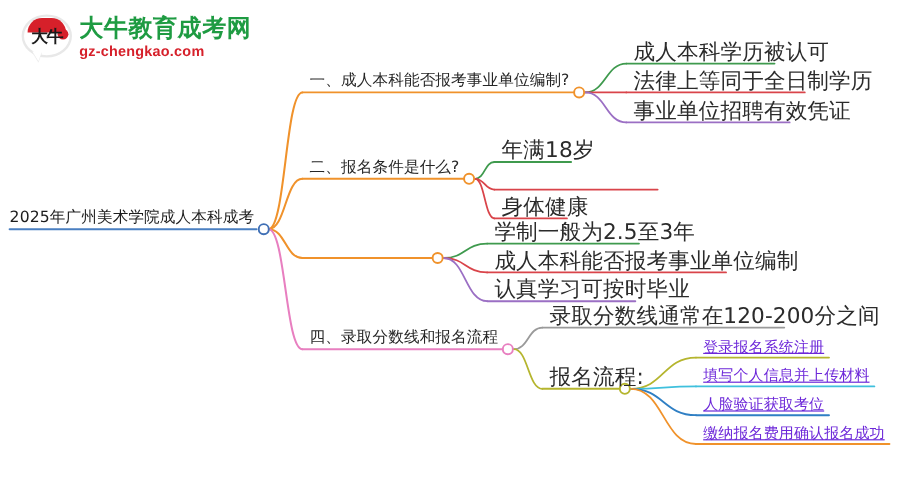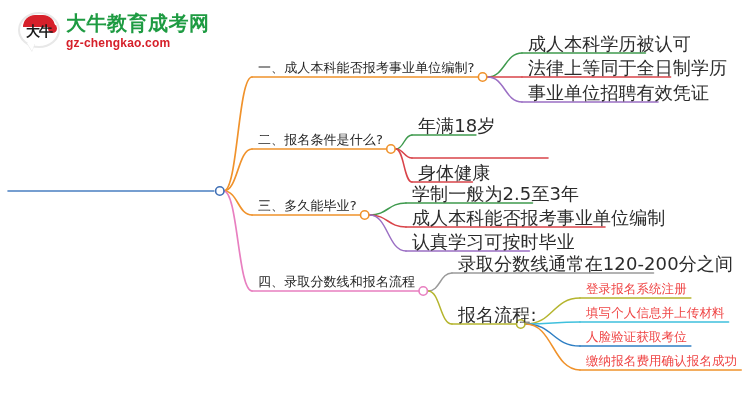--- a/index.html
+++ b/index.html
@@ -102,21 +102,21 @@
     font-size: 12.5px;
     color: #2b2b2b;
     white-space: nowrap;
     line-height: 16px;
     font-family: "DejaVu Sans", "Liberation Sans", sans-serif;
     letter-spacing: 0.1px;
   }
   .node.root { font-size: 13px; color: #1d1d1d; }
   .node.l1 { font-size: 13px; color: #262626; }
   .node.l2 { font-size: 18px; color: #2b2b2b; }
-  .node.l3 { font-size: 12.5px; color: #ef4444; }
+  .node.l3 { font-size: 12.5px; color: #6d28d9; text-decoration: underline; }
 </style>
 </head>
 <body>
 
 <div id="stage">
 
   <div id="header">
     <div id="logo-mark">
       <div id="logo-bubble"></div>
       <div id="logo-bubble-tail"></div>
@@ -176,31 +176,31 @@
     <g id="svg-dots">
         <circle cx="219.796875" cy="191" r="4.2" fill="#ffffff" stroke="#3f6fb5" stroke-width="1.6"></circle>
         <circle cx="482.609375" cy="77" r="4.2" fill="#ffffff" stroke="#f0922b" stroke-width="1.6"></circle>
         <circle cx="390.90625" cy="149" r="4.2" fill="#ffffff" stroke="#f0922b" stroke-width="1.6"></circle>
         <circle cx="364.703125" cy="215" r="4.2" fill="#ffffff" stroke="#f0922b" stroke-width="1.6"></circle>
         <circle cx="423.203125" cy="291" r="4.2" fill="#ffffff" stroke="#e87fc0" stroke-width="1.6"></circle>
         <circle cx="520.71875" cy="324" r="4.2" fill="#ffffff" stroke="#b5b52e" stroke-width="1.6"></circle>
       </g>
   </svg>
 
+  <div class="node root" style="left:8px; top:174px;">2025年广州美术学院成人本科成考</div>
 
   <div class="node l1" style="left:258px; top:60px;">一、成人本科能否报考事业单位编制?</div>
   <div class="node l2" style="left:528px; top:36px;">成人本科学历被认可</div>
   <div class="node l2" style="left:528px; top:60px;">法律上等同于全日制学历</div>
   <div class="node l2" style="left:528px; top:85px;">事业单位招聘有效凭证</div>
 
   <div class="node l1" style="left:258px; top:132px;">二、报名条件是什么?</div>
   <div class="node l2" style="left:418px; top:118px;">年满18岁</div>
   <div class="node l2" style="left:418px; top:165px;">身体健康</div>
 
-  <div class="node l1" style="left:258px; top:198px;">三、多久能毕业?</div>
   <div class="node l2" style="left:412px; top:186px;">学制一般为2.5至3年</div>
   <div class="node l2" style="left:412px; top:210px;">成人本科能否报考事业单位编制</div>
   <div class="node l2" style="left:412px; top:234px;">认真学习可按时毕业</div>
 
   <div class="node l1" style="left:258px; top:274px;">四、录取分数线和报名流程</div>
   <div class="node l2" style="left:458px; top:256px;">录取分数线通常在120-200分之间</div>
   <div class="node l2" style="left:458px; top:307px;">报名流程:</div>
   <div class="node l3" style="left:586px; top:281px;">登录报名系统注册</div>
   <div class="node l3" style="left:586px; top:305px;">填写个人信息并上传材料</div>
   <div class="node l3" style="left:586px; top:329px;">人脸验证获取考位</div>

